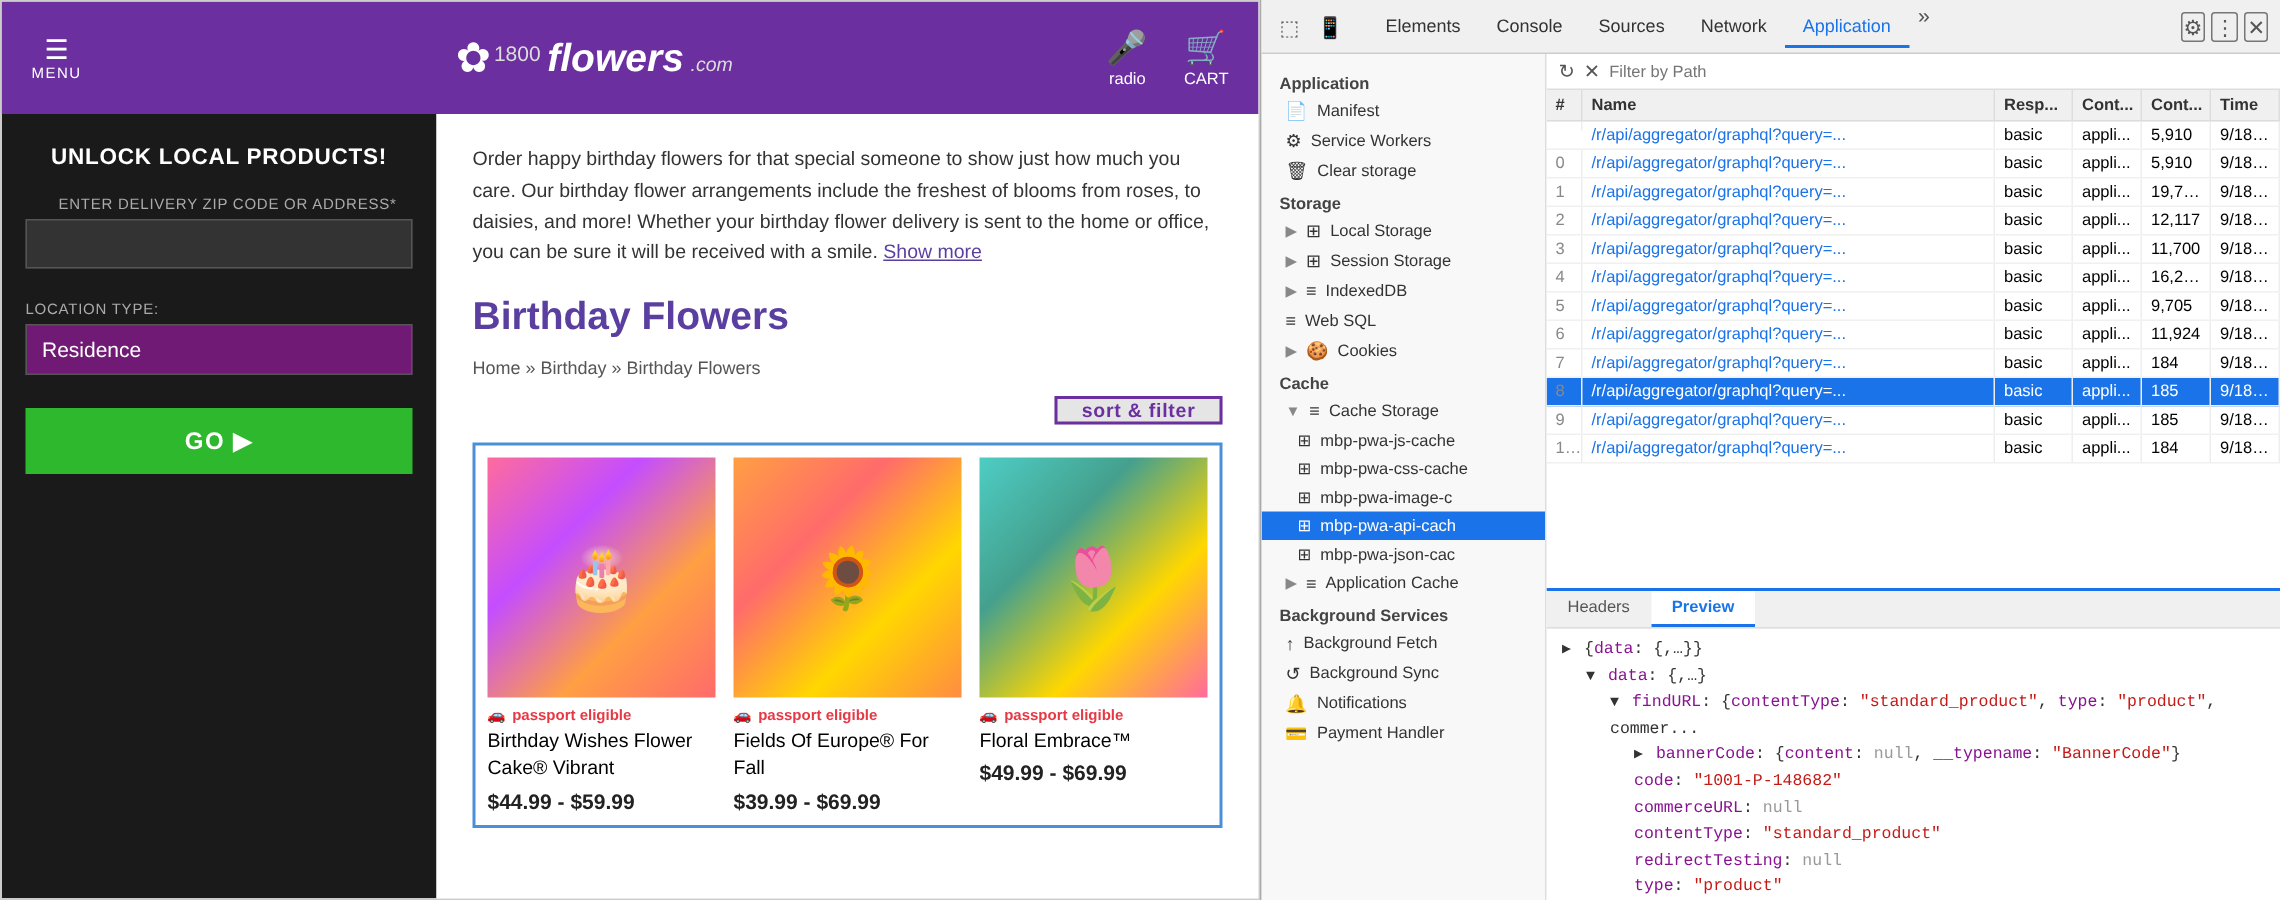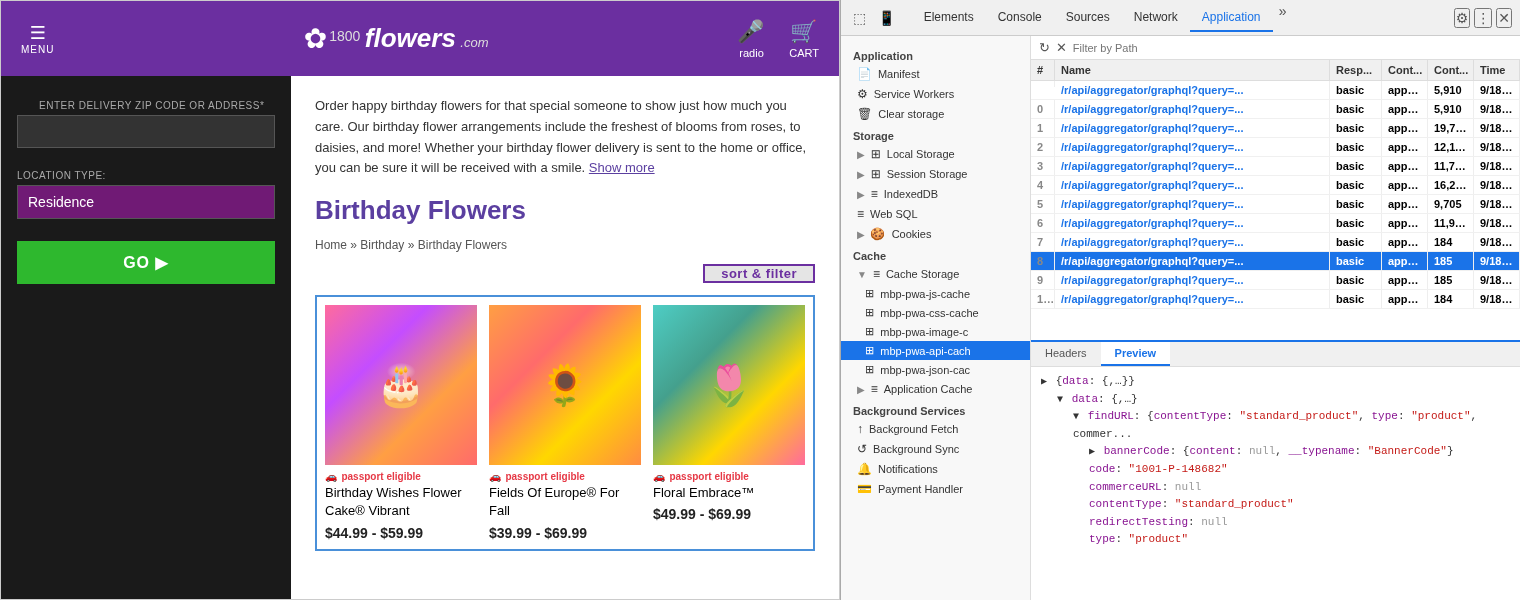--- a/index.html
+++ b/index.html
@@ -386,42 +386,41 @@
     .nh-cont2 { width: 46px; }
     .nh-time { width: 46px; }
 
     .network-row {
       display: flex;
       align-items: flex-start;
       border-bottom: 1px solid #f0f0f0;
       font-family: Arial, sans-serif;
       font-size: 11px;
       cursor: pointer;
-      font-weight: bold;
     }
     .network-row.selected { background: #1a73e8; color: #fff; }
     .nr-cell {
       padding: 3px 6px;
       border-right: 1px solid #eee;
       flex-shrink: 0;
       overflow: hidden;
       text-overflow: ellipsis;
       white-space: nowrap;
     }
     .nr-num { width: 24px; color: #888; }
     .nr-name { flex: 1; min-width: 0; color: #1a73e8; }
     .network-row.selected .nr-name { color: #fff; }
     .nr-resp { width: 52px; }
     .nr-cont { width: 46px; }
     .nr-cont2 { width: 46px; }
     .nr-time { width: 46px; }
 
     
     .devtools-bottom {
-      height: 260px;
+      height: 208px;
       border-top: 2px solid #1a73e8;
       display: flex;
       flex-direction: column;
       background: #fff;
       flex-shrink: 0;
     }
     .bottom-tabs {
       display: flex;
       border-bottom: 1px solid #ddd;
       background: #f0f0f0;
@@ -484,20 +483,21 @@
       <div class="header-icon-group">
         <span class="header-icon">🛒</span>
         <span>CART</span>
       </div>
     </div>
   </div>
 
   <div class="site-content">
 
     <div class="site-sidebar">
+      <div class="unlock-title">UNLOCK LOCAL PRODUCTS!</div>
       <div>
         <div class="zip-label">ENTER DELIVERY ZIP CODE OR ADDRESS*</div>
         <input class="zip-input" type="text" style="">
       </div>
       <div>
         <div class="location-label">LOCATION TYPE:</div>
         <select class="location-select">
           <option>Residence</option>
           <option>Business</option>
         </select>

